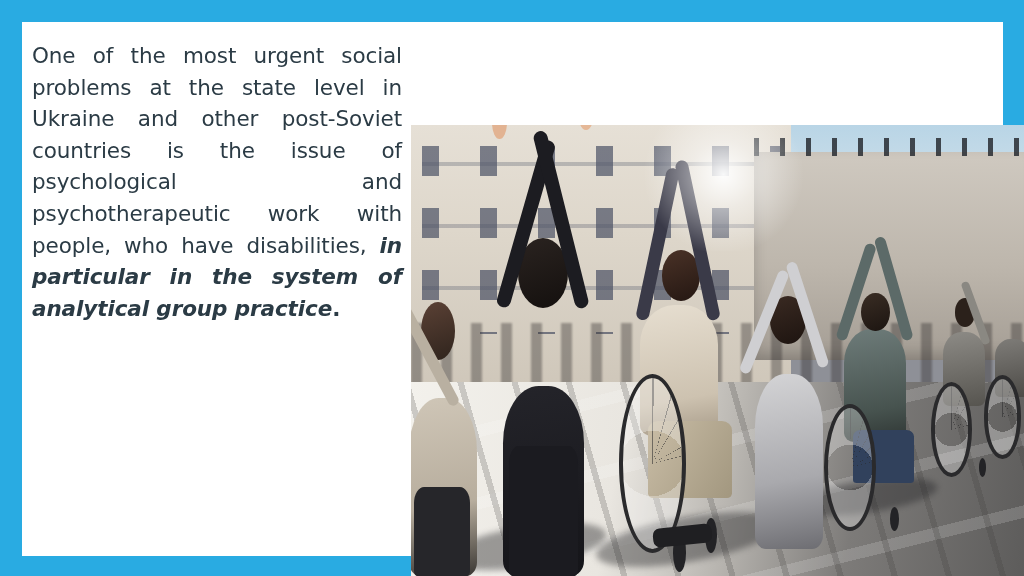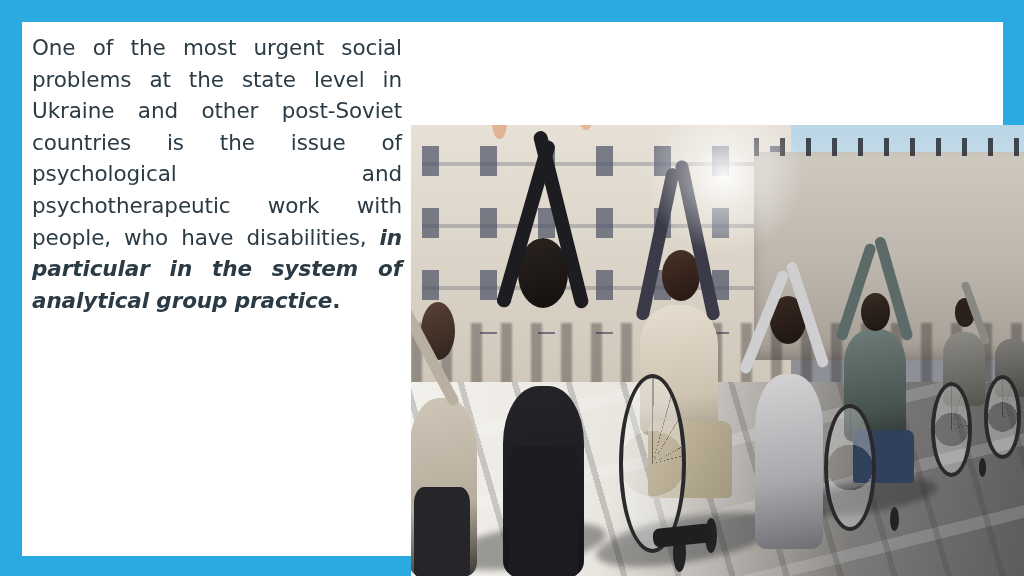--- a/index.html
+++ b/index.html
@@ -28,21 +28,21 @@
     top: 22px;
     width: 981px;   
     height: 534px;  
     background: #ffffff;
   }
 
   
   .text-block {
     position: absolute;
     left: 32px;
-    top: 32px;
+    top: 40px;
     width: 370px;
     color: #2b3b45;
     font-family: "DejaVu Sans", sans-serif;
     font-size: 21.5px;
     line-height: 31.6px;
     text-align: justify;
     text-justify: inter-word;
     letter-spacing: -0.1px;
   }
   .text-block p {

